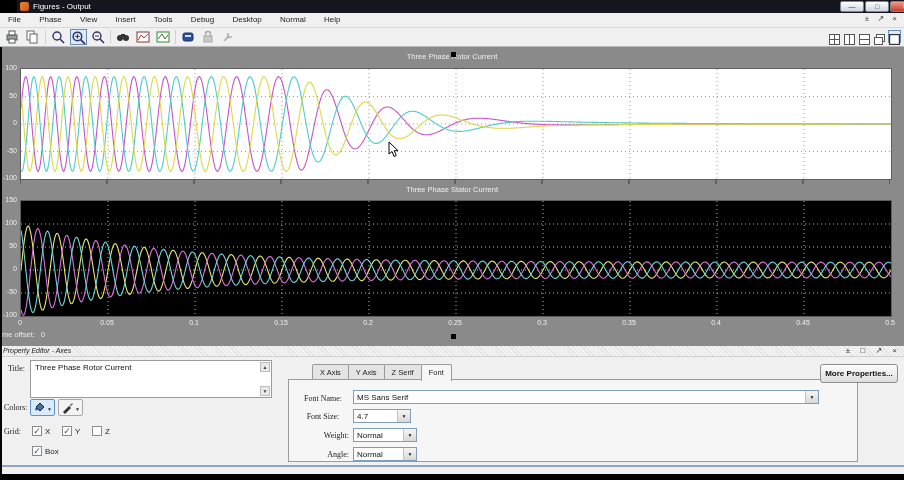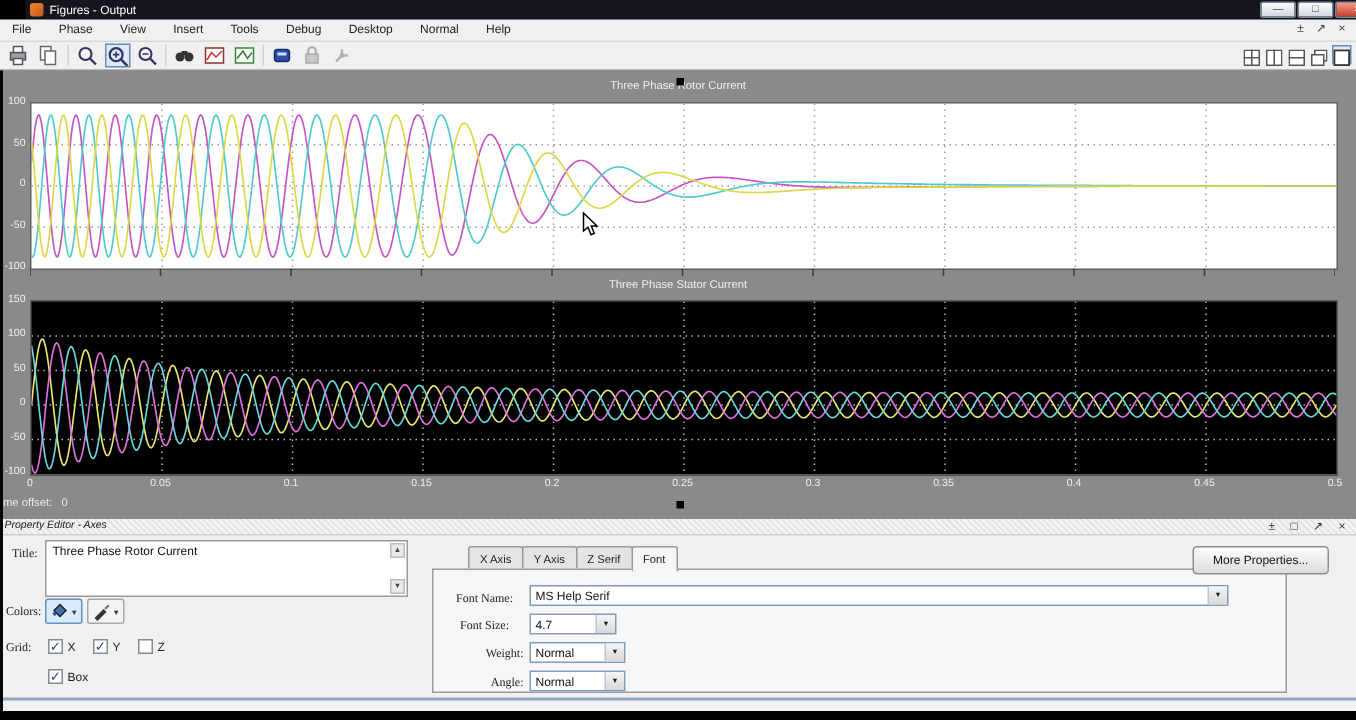--- a/index.html
+++ b/index.html
@@ -57,21 +57,21 @@
   .colorbtn .dd { position:absolute; right:2px; top:6px; font-size:5px; color:#333; }
   .cb { position:absolute; width:10px; height:10px; background:#fff; border:1px solid #8a8a8a; font-size:9px; line-height:9px; text-align:center; color:#2a4f7c; }
   .cb-lab { position:absolute; font-size:8px; color:#222; }
   .pe-tabs { position:absolute; left:288px; top:18px; height:16px; display:flex;margin-left:24px; }
   .tab { height:16px; padding:3px 7px 0 7px; font-size:7.5px; color:#222; border:1px solid #9a9a9a; border-bottom:none; background:#e4e4e4; margin-right:-1px; border-radius:2px 2px 0 0; }
   .tab.active { background:#f6f6f6; height:17px; position:relative; z-index:2; }
   .pe-panel { position:absolute; left:288px; top:33px; width:570px; height:83px; border:1px solid #9a9a9a; background:#f6f6f6; }
   .combo { position:absolute; height:14px; background:#fff; border:1px solid #7f9db9; font-size:8px; color:#111; }
   .combo .val { position:absolute; left:3px; top:2px; white-space:nowrap; }
   .combo .ddbtn { position:absolute; right:0; top:0; width:13px; height:12px; background:linear-gradient(#f5f5f5,#d8d8d8); border-left:1px solid #b5c7d8; font-size:5px; text-align:center; line-height:12px; color:#222; }
-  .morebtn { position:absolute; right:18px; top:18px; width:91px; height:19px; background:linear-gradient(#fdfdfd,#dcdcdc); border:1px solid #8e8e8e; border-radius:3px; font-size:8px; color:#111; text-align:center; line-height:17px; }
+  .morebtn { position:absolute; right:6px; top:18px; width:78px; height:19px; background:linear-gradient(#fdfdfd,#dcdcdc); border:1px solid #8e8e8e; border-radius:3px; font-size:8px; color:#111; text-align:center; line-height:17px;font-weight:bold; }
 
   .statusband { position:absolute; left:0; top:465px; width:904px; height:9px; background:#f0f0f0; border-top:2px solid #8da5bd; }
   .bottomstrip { position:absolute; left:0; top:474px; width:904px; height:6px; background:#000; }
   .leftstrip { position:absolute; left:0; top:47px; width:2px; height:427px; background:#050505; }
 </style>
 </head>
 <body>
 
 <div class="screen">
 
@@ -338,21 +338,21 @@
 
     <div class="pe-tabs" id="pe-tabs">
         <div class="tab">X Axis</div>
         <div class="tab">Y Axis</div>
         <div class="tab">Z Serif</div>
         <div class="tab active">Font</div>
       </div>
     <div class="pe-panel">
       <div class="pe-label" style="left:8px;top:14px;width:52px;text-align:center">Font Name:</div>
       <div class="combo" style="left:64px;top:10px;width:466px">
-        <span class="val">MS Help Serif</span>
+        <span class="val">MS Sans Serif</span>
         <span class="ddbtn">▼</span>
       </div>
       <div class="pe-label" style="left:8px;top:32px;width:52px;text-align:center">Font Size:</div>
       <div class="combo" style="left:64px;top:29px;width:58px">
         <span class="val">4.7</span>
         <span class="ddbtn">▼</span>
       </div>
       <div class="pe-label" style="left:8px;top:51px;width:52px;text-align:right">Weight:</div>
       <div class="combo" style="left:64px;top:48px;width:64px">
         <span class="val">Normal</span>

